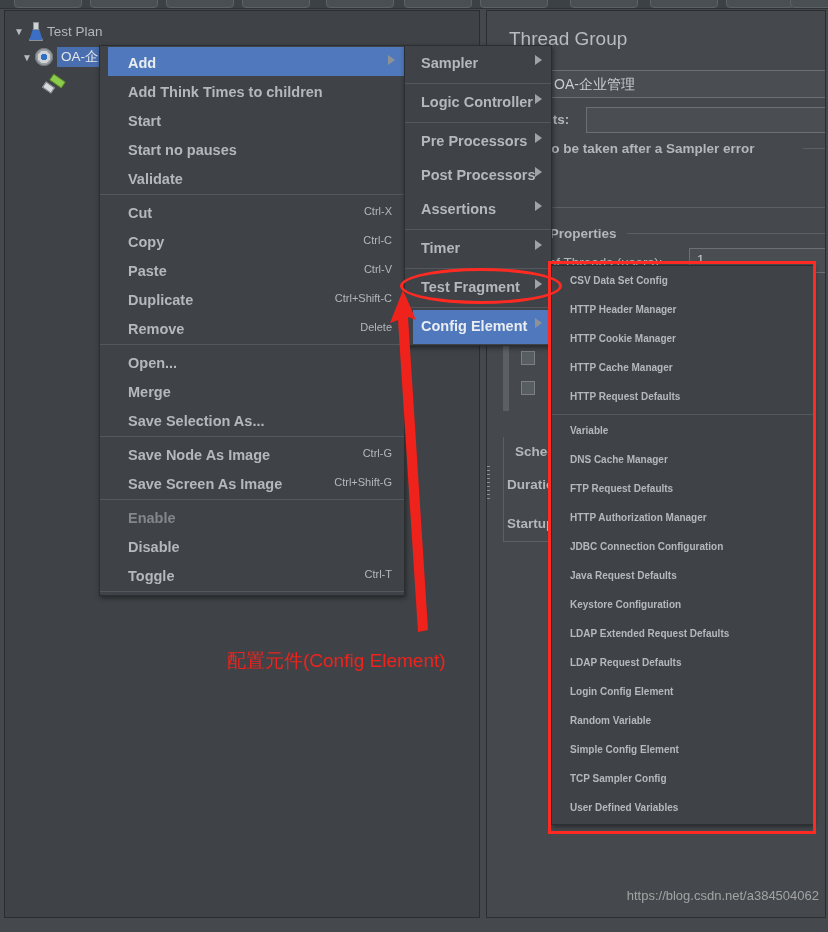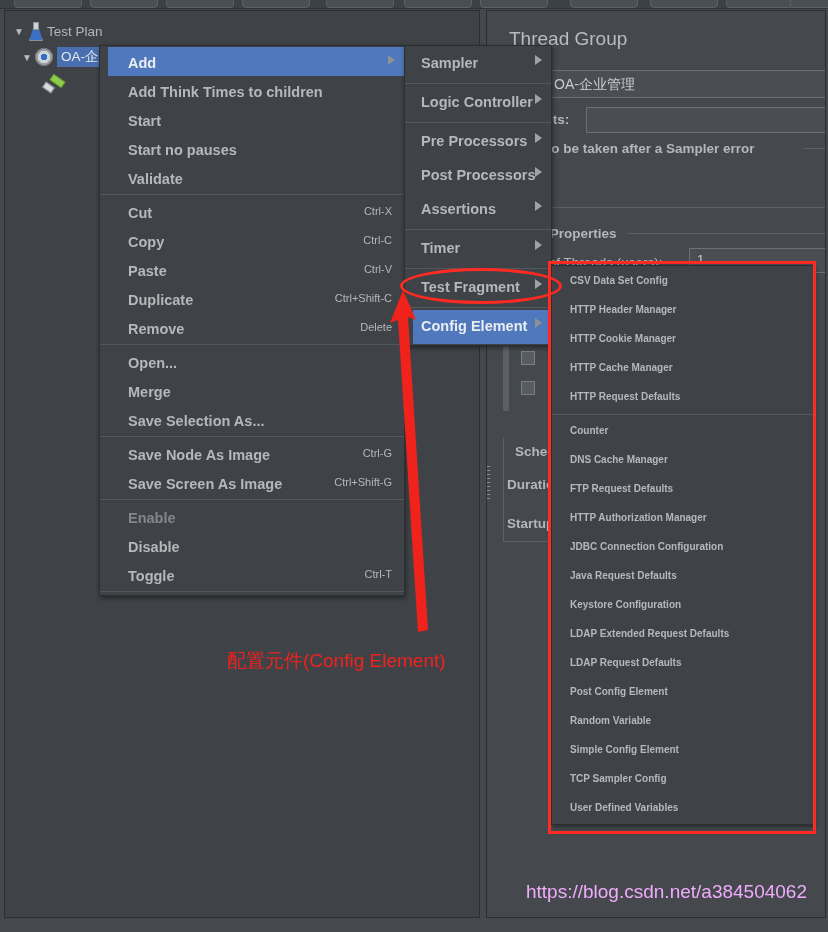--- a/index.html
+++ b/index.html
@@ -91,21 +91,21 @@
   }
   .rp-input {
     position:absolute; background:#4a4e52; border:1px solid #6b7076;
   }
   .rp-input span { font-size:13px; color:#c9cdd0; line-height:22px; padding-left:7px; display:block; }
   .rp-scroll-dots {
     position:absolute; left:-3px; top:455px; width:6px; height:34px;
     background: repeating-linear-gradient(#8b9095 0 1px, transparent 1px 4px);
   }
   .watermark {
-    position:absolute; right: 18px; bottom: 14px; font-size: 19px; color:#f0abfc;
+    position:absolute; right: 6px; bottom: 14px; font-size: 13px; color:#a3a3a3;
     letter-spacing:0px;
   }
 
   
   .menu {
     position: absolute; background:#3f4347; border:1px solid #2b2f32;
     box-shadow: 1px 2px 5px rgba(0,0,0,.45); padding: 1px 0;
   }
   .mi {
     position: relative; display:flex; 
@@ -346,21 +346,21 @@
         <span>HTTP Cookie Manager</span>
       </div>
       <div class="mi">
         <span>HTTP Cache Manager</span>
       </div>
       <div class="mi">
         <span>HTTP Request Defaults</span>
       </div>
       <div class="msep"></div>
       <div class="mi">
-        <span>Counter</span>
+        <span>Variable</span>
       </div>
       <div class="mi">
         <span>DNS Cache Manager</span>
       </div>
       <div class="mi">
         <span>FTP Request Defaults</span>
       </div>
       <div class="mi">
         <span>HTTP Authorization Manager</span>
       </div>
@@ -373,21 +373,21 @@
       <div class="mi">
         <span>Keystore Configuration</span>
       </div>
       <div class="mi">
         <span>LDAP Extended Request Defaults</span>
       </div>
       <div class="mi">
         <span>LDAP Request Defaults</span>
       </div>
       <div class="mi">
-        <span>Post Config Element</span>
+        <span>Login Config Element</span>
       </div>
       <div class="mi">
         <span>Random Variable</span>
       </div>
       <div class="mi">
         <span>Simple Config Element</span>
       </div>
       <div class="mi">
         <span>TCP Sampler Config</span>
       </div>

